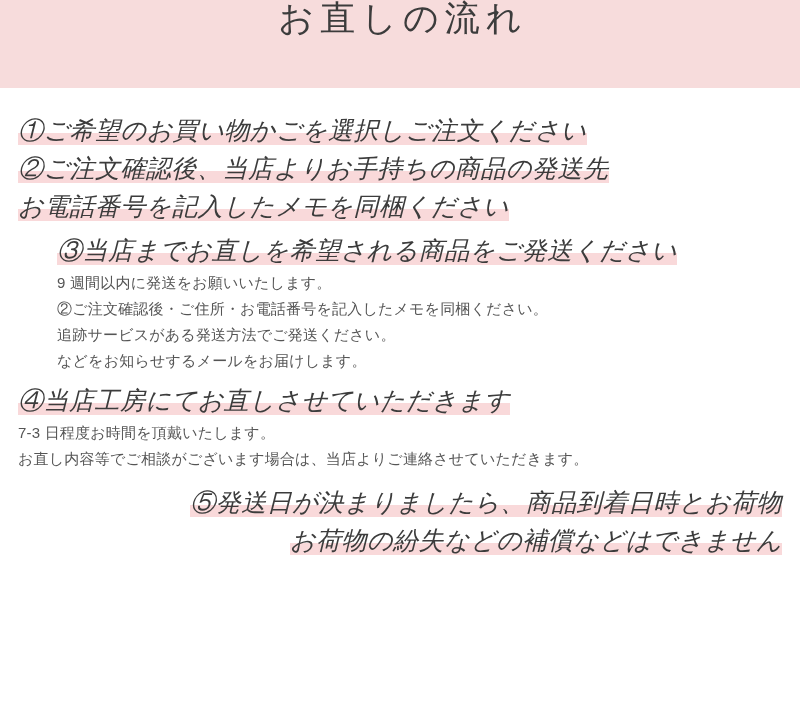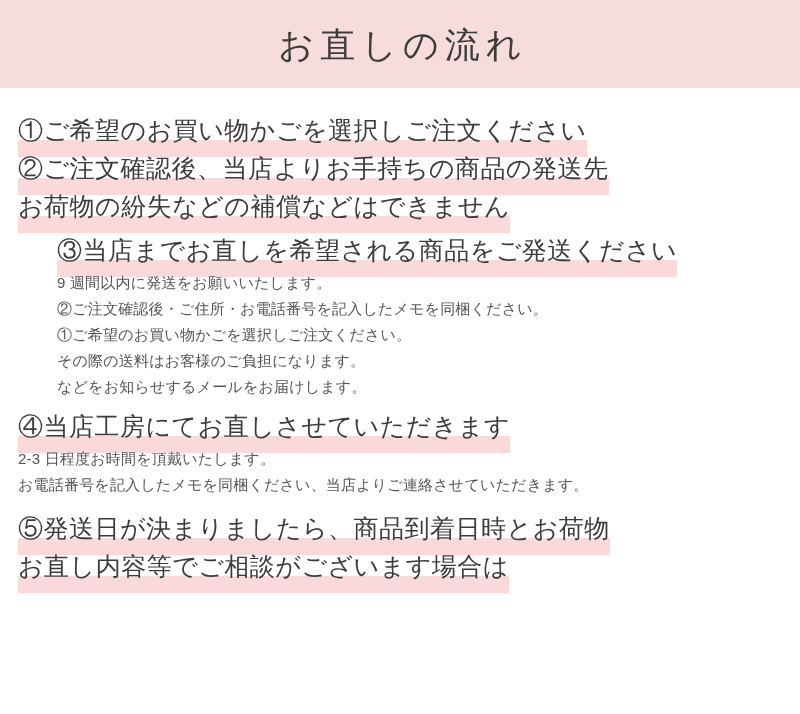--- a/index.html
+++ b/index.html
@@ -19,21 +19,21 @@
     height: 714px;
     position: relative;
     box-sizing: border-box;
     background: #ffffff;
   }
   .header-band {
     width: 100%;
     height: 88px;
     background: #f7dcdc;
     display: flex;
-    align-items: center;
+    align-items: flex-start;
     justify-content: center;
     box-sizing: border-box;
   }
   .header-title {
     font-size: 35px;
     letter-spacing: 6px;
     color: #3c3c3c;
     font-weight: normal;
     line-height: 1;
     margin: 0;
@@ -49,77 +49,77 @@
   .step-heading {
     font-size: 25px;
     line-height: 36px;
     color: #3c3c3c;
     margin: 0 0 2px 0;
     font-weight: normal;
     letter-spacing: 0.5px;
   }
   .step-heading .hl {
     background: linear-gradient(to top, #f9d9da 0%, #f9d9da 42%, rgba(249,217,218,0) 42%);
-    padding-bottom: 13px;
+    padding-bottom: 1px;
+    font-style: italic;
   }
   .notes {
     margin: 0 0 8px 0;
     padding: 0;
     list-style: none;
   }
   .note {
     font-size: 15px;
     line-height: 26px;
     color: #555555;
     letter-spacing: 0.2px;
   }
   .step-1 { margin-top: 10px; }
   .step-2 { }
   .step-3 { margin-top: 8px; margin-left: 39px; }
   .step-4 { }
-  .step-5 { margin-top: 12px; }
+  .step-5 { margin-top: 12px; text-align: right; }
 </style>
 </head>
 <body>
 
 <div class="page">
 
   <div class="header-band">
     <h1 class="header-title">お直しの流れ</h1>
   </div>
 
   <div class="content">
 
     <div class="step step-1">
       <p class="step-heading"><span class="hl">①ご希望のお買い物かごを選択しご注文ください</span></p>
     </div>
 
     <div class="step step-2">
       <p class="step-heading"><span class="hl">②ご注文確認後、当店よりお手持ちの商品の発送先</span></p>
-      <p class="step-heading"><span class="hl">お荷物の紛失などの補償などはできません</span></p>
+      <p class="step-heading"><span class="hl">お電話番号を記入したメモを同梱ください</span></p>
     </div>
 
     <div class="step step-3">
       <p class="step-heading"><span class="hl">③当店までお直しを希望される商品をご発送ください</span></p>
       <ul class="notes">
         <li class="note">9 週間以内に発送をお願いいたします。</li>
         <li class="note">②ご注文確認後・ご住所・お電話番号を記入したメモを同梱ください。</li>
-        <li class="note">①ご希望のお買い物かごを選択しご注文ください。</li>
-        <li class="note">その際の送料はお客様のご負担になります。</li>
+        <li class="note">追跡サービスがある発送方法でご発送ください。</li>
         <li class="note">などをお知らせするメールをお届けします。</li>
       </ul>
     </div>
 
     <div class="step step-4">
       <p class="step-heading"><span class="hl">④当店工房にてお直しさせていただきます</span></p>
       <ul class="notes">
-        <li class="note">2-3 日程度お時間を頂戴いたします。</li>
-        <li class="note">お電話番号を記入したメモを同梱ください、当店よりご連絡させていただきます。</li>
+        <li class="note">7-3 日程度お時間を頂戴いたします。</li>
+        <li class="note">お直し内容等でご相談がございます場合は、当店よりご連絡させていただきます。</li>
       </ul>
     </div>
 
     <div class="step step-5">
       <p class="step-heading"><span class="hl">⑤発送日が決まりましたら、商品到着日時とお荷物</span></p>
-      <p class="step-heading"><span class="hl">お直し内容等でご相談がございます場合は</span></p>
+      <p class="step-heading"><span class="hl">お荷物の紛失などの補償などはできません</span></p>
     </div>
 
   </div>
 </div>
 
 </body></html>

